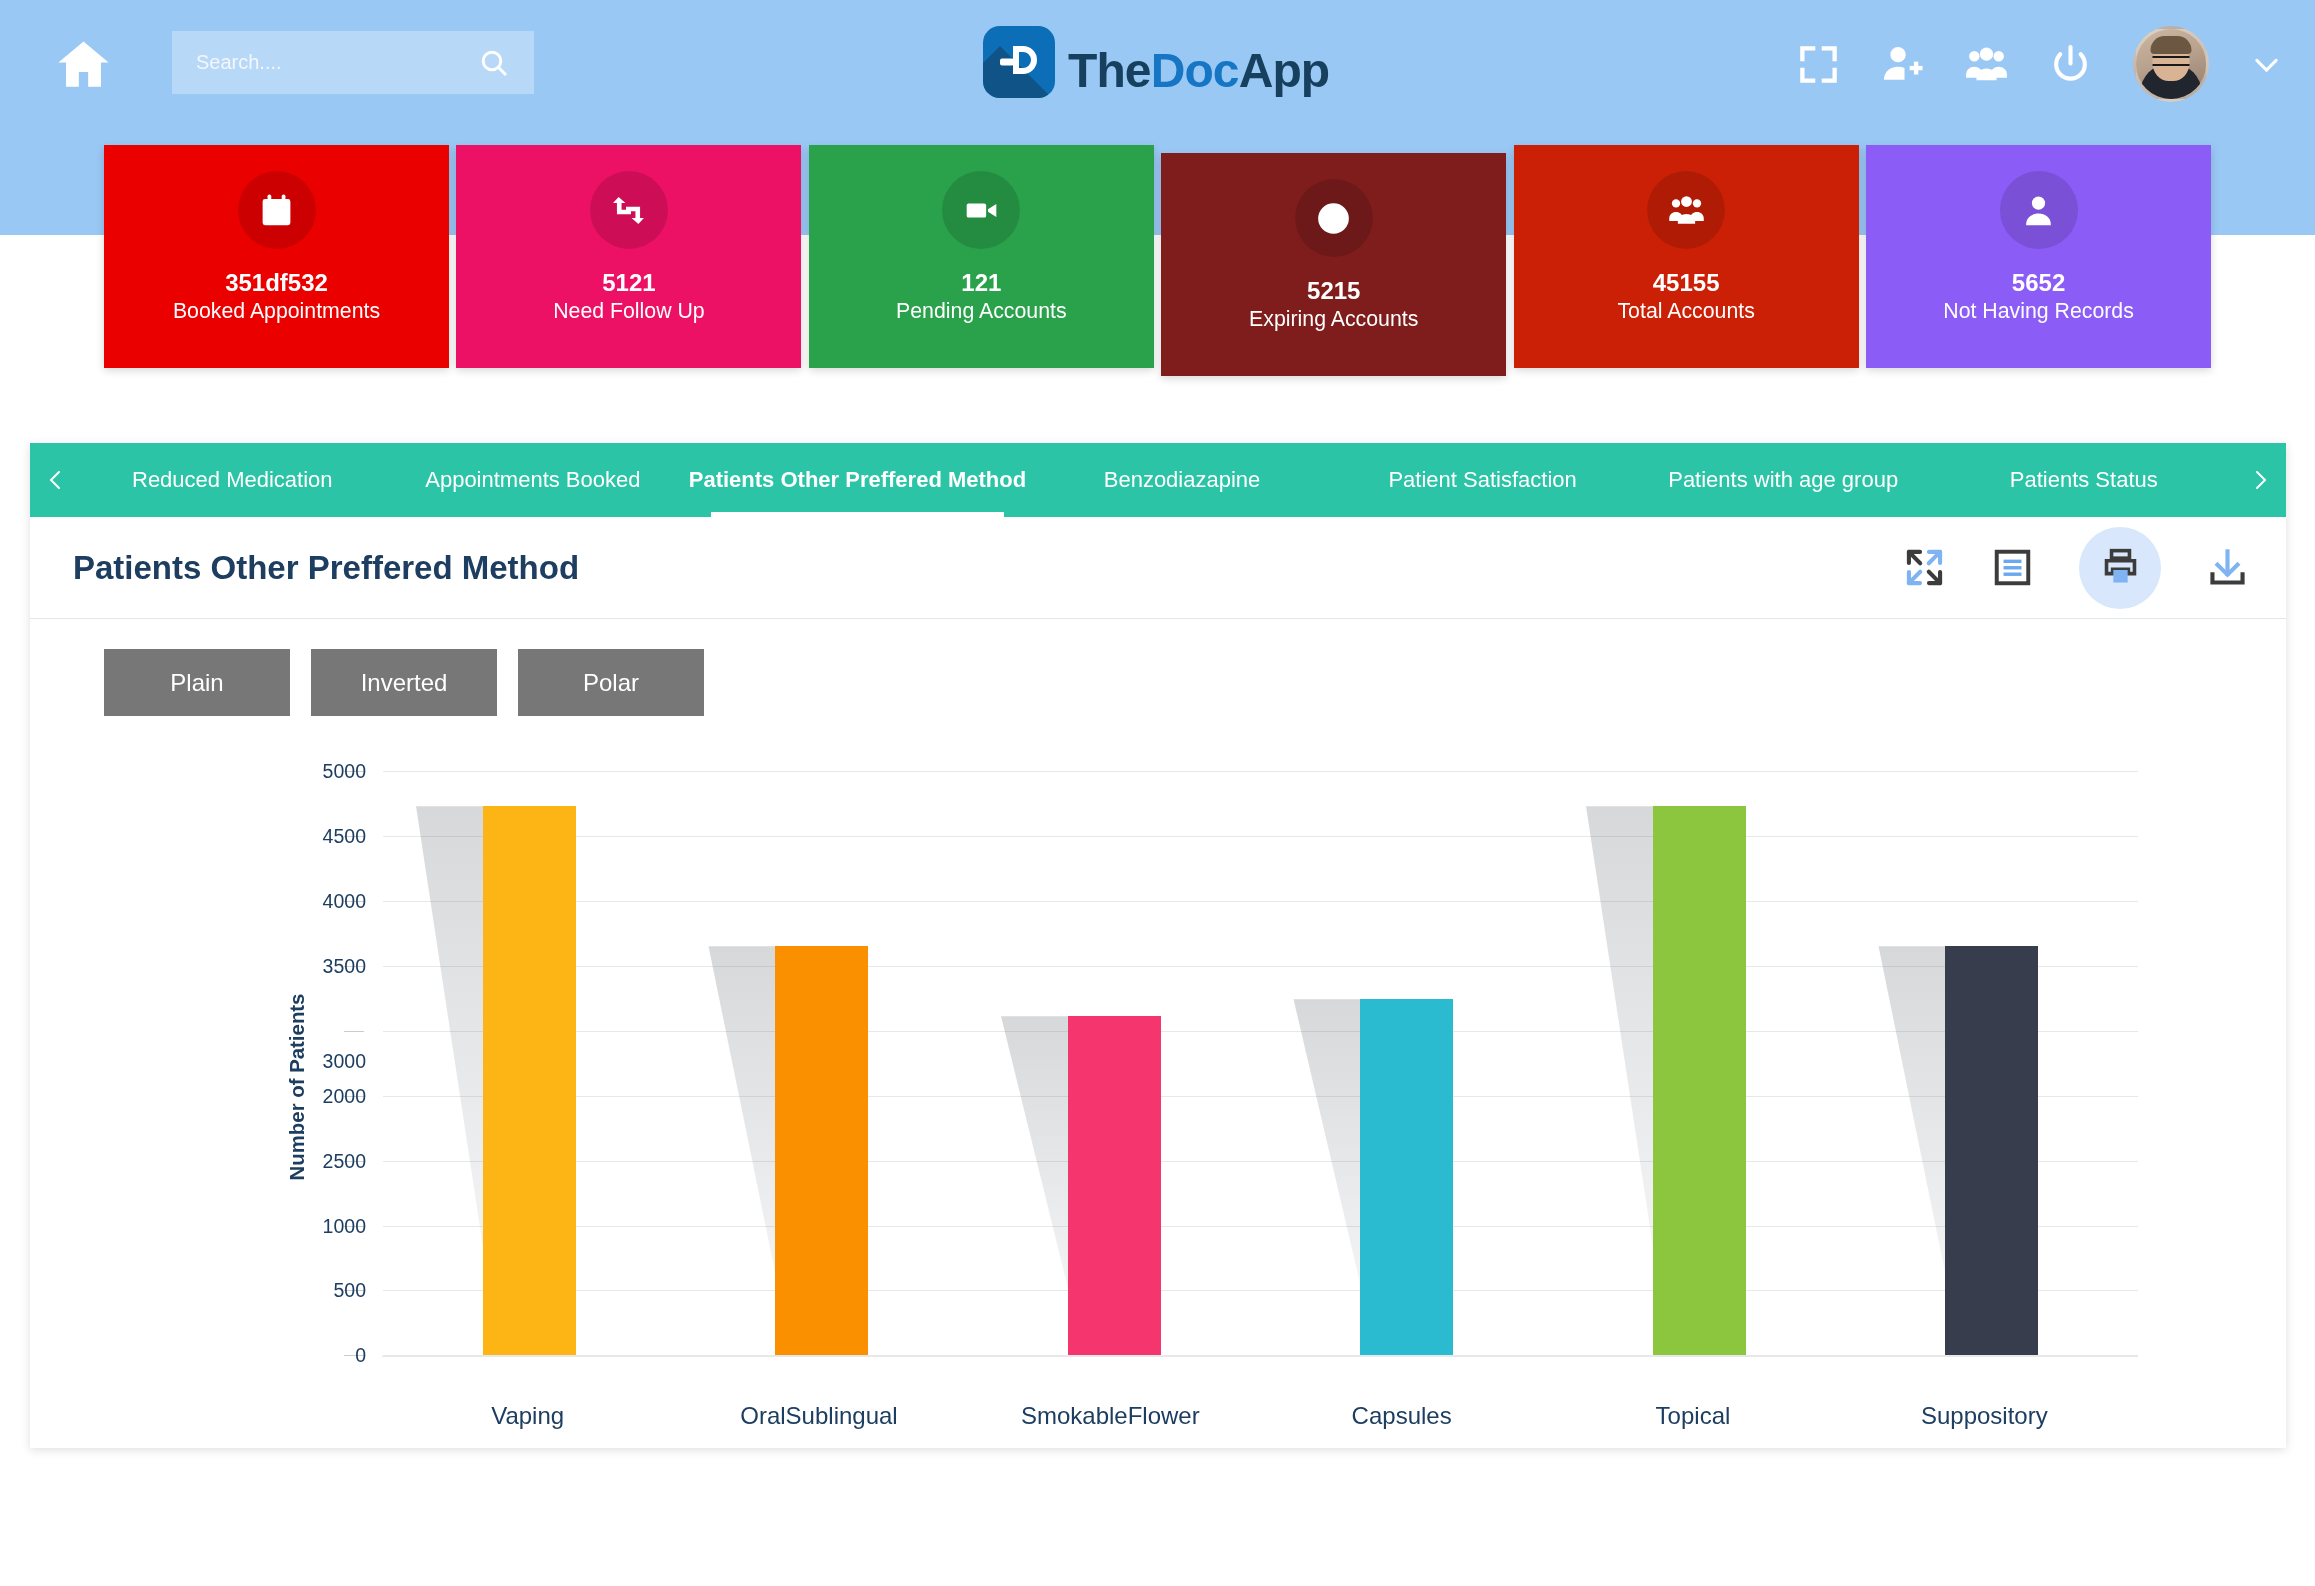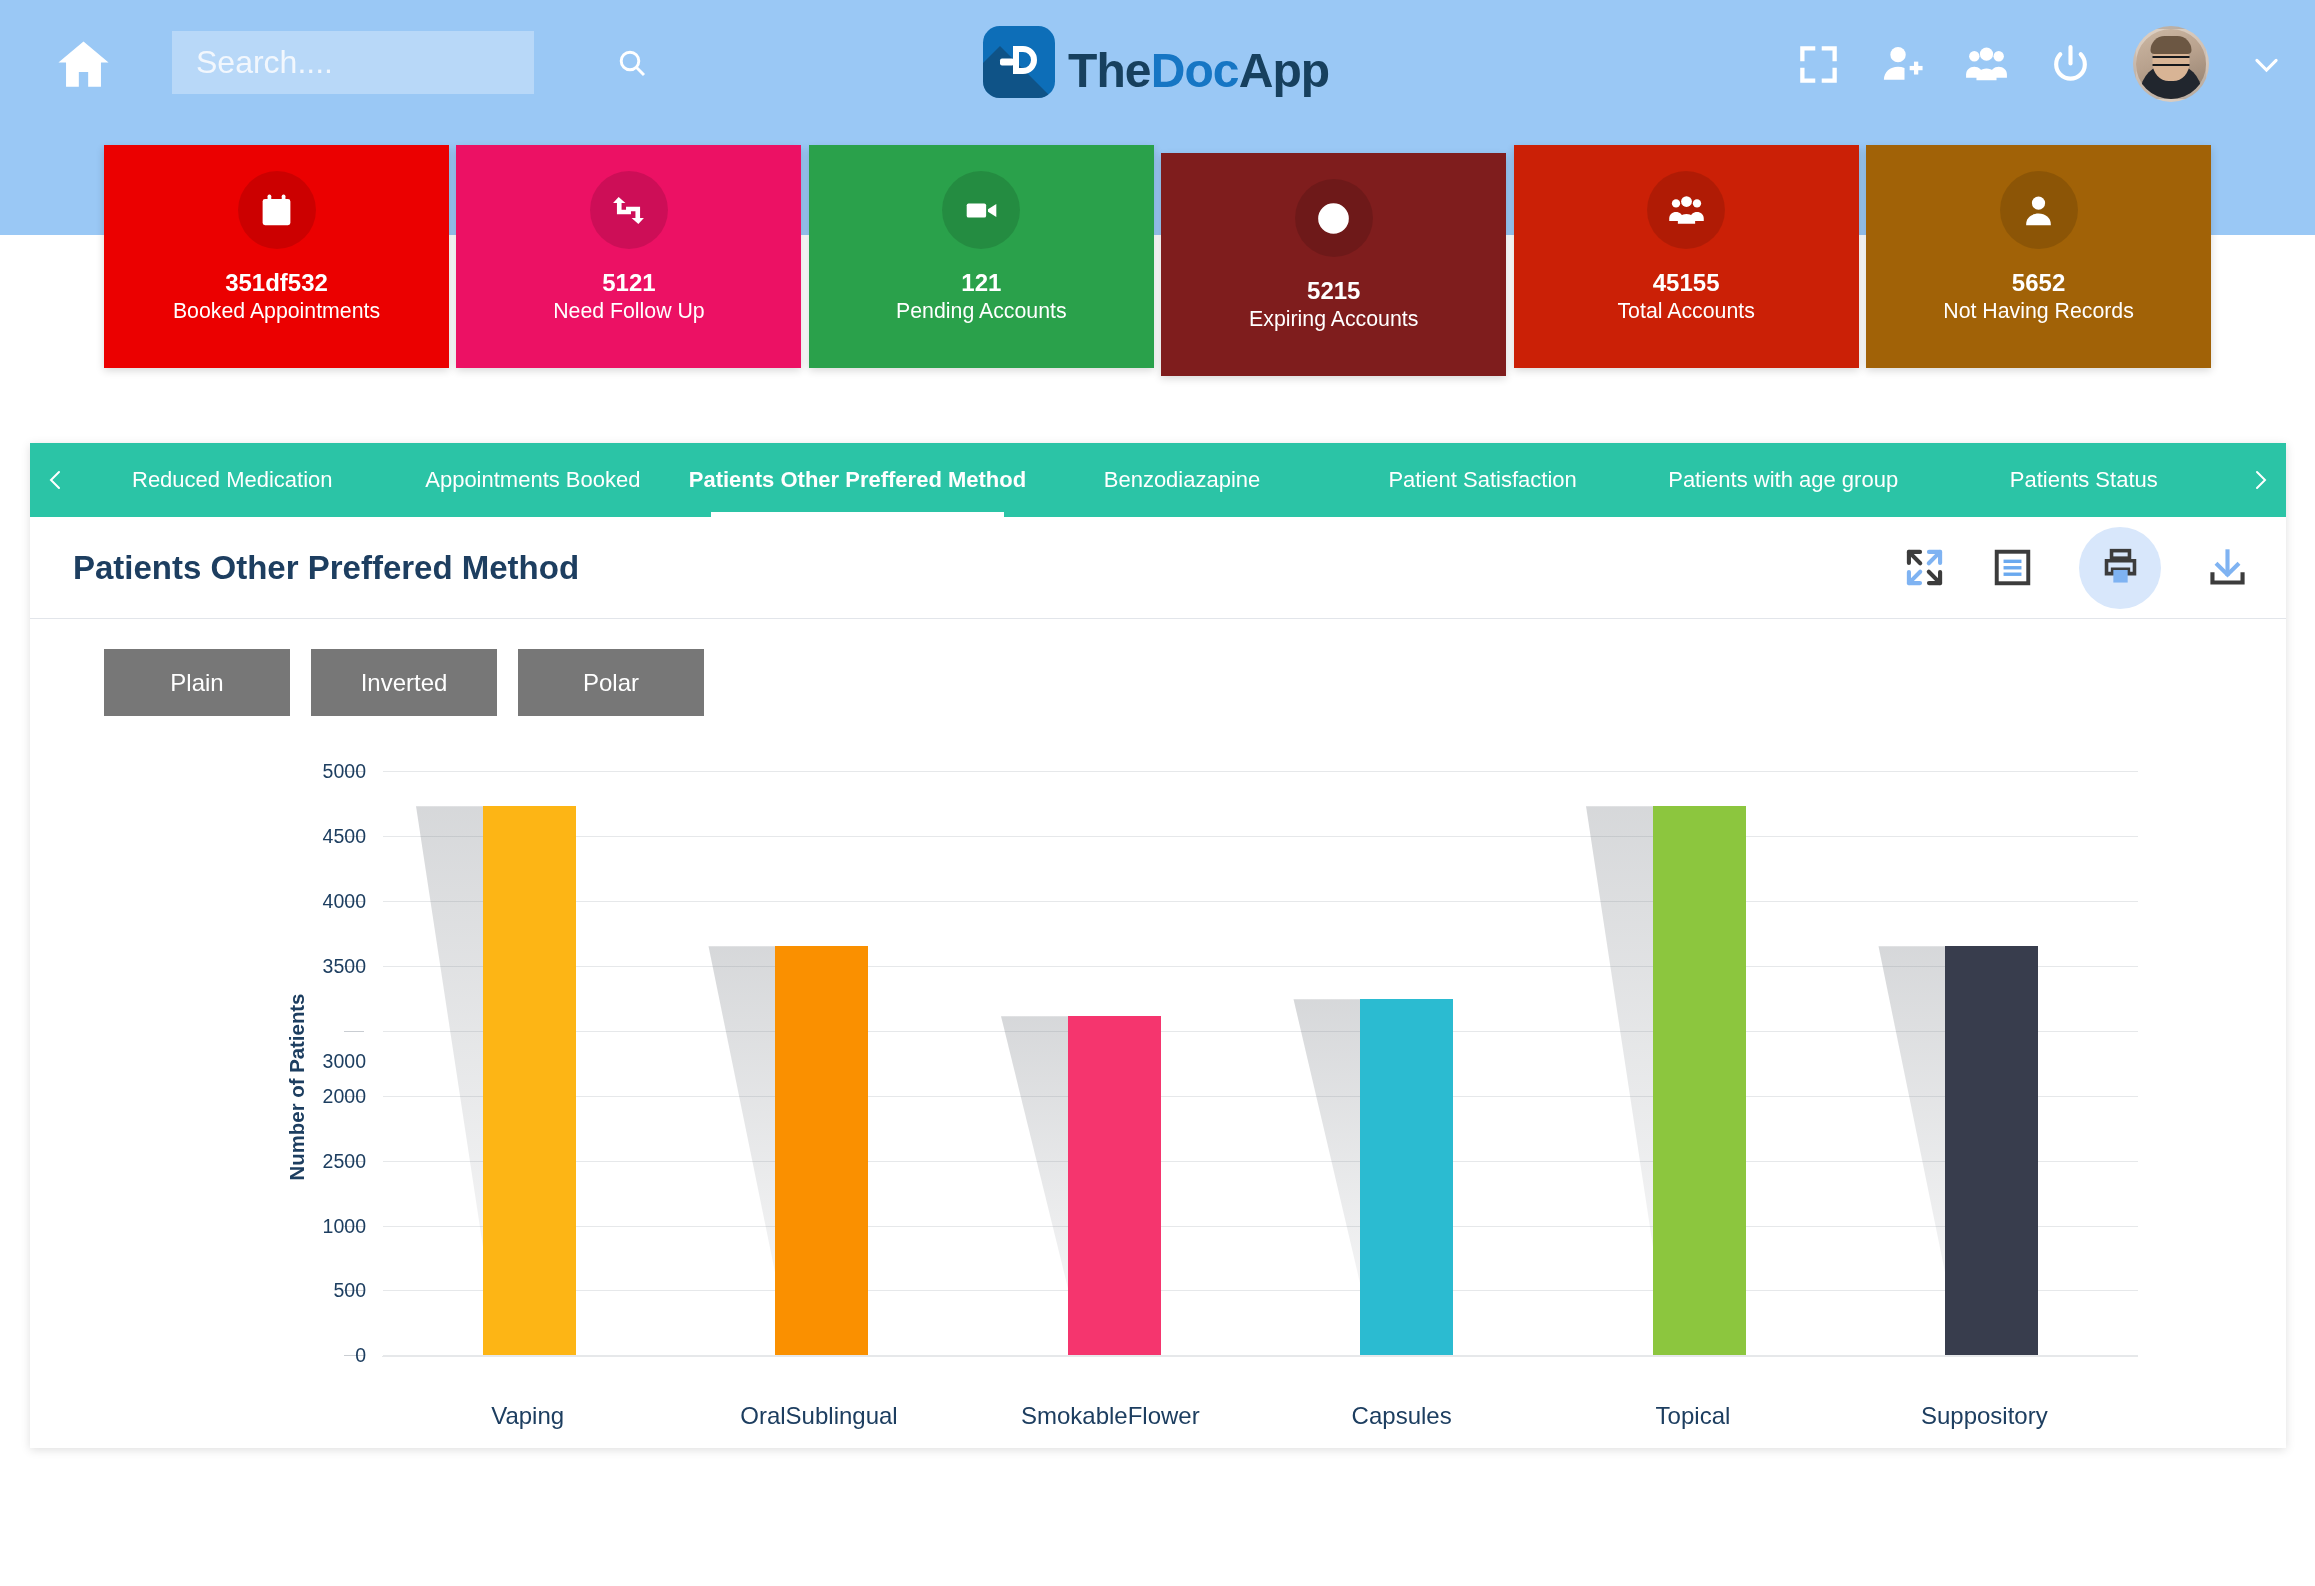--- a/index.html
+++ b/index.html
@@ -49,21 +49,21 @@
     display: flex;
     align-items: center;
     padding: 0 24px;
   }
   .search-input {
     flex: 1;
     background: transparent;
     border: none;
     outline: none;
     color: #ffffff;
-    font-size: 32px;
+    font-size: 20px;
     font-family: "Liberation Sans", sans-serif;
   }
   .search-input::placeholder { color: #f2f7fd; opacity: 1; }
   .search-icon { width: 32px; height: 32px; color: #ffffff; flex: 0 0 auto; }
   .search-icon svg { width: 100%; height: 100%; display: block; }
 
   .brand {
     position: absolute;
     left: 983px;
     top: 26px;
@@ -505,21 +505,21 @@
           <circle cx="18.8" cy="7.4" r="2.7"></circle>
           <circle cx="12" cy="6.2" r="3.5"></circle>
           <path d="M0.8 17.2c0-2.6 2-4.2 4.4-4.2s4.4 1.6 4.4 4.2v1.6H0.8z"></path>
           <path d="M14.4 17.2c0-2.6 2-4.2 4.4-4.2s4.4 1.6 4.4 4.2v1.6h-8.8z"></path>
           <path d="M6.4 19.2c0-3 2.5-4.9 5.6-4.9s5.6 1.9 5.6 4.9v1.4H6.4z"></path>
         </svg>
       </div>
       <div class="card-value">45155</div>
       <div class="card-label">Total Accounts</div>
     </div>
-    <div class="card" style="background: #a16207;">
+    <div class="card" style="background: #8b5cf6;">
       <div class="card-badge">
         <svg viewBox="0 0 24 24">
           <circle cx="12" cy="7.2" r="4.3"></circle>
           <path d="M4 21c0-4.3 3.6-7 8-7s8 2.7 8 7v0.6H4z"></path>
         </svg>
       </div>
       <div class="card-value">5652</div>
       <div class="card-label">Not Having Records</div>
     </div>
   </div>

